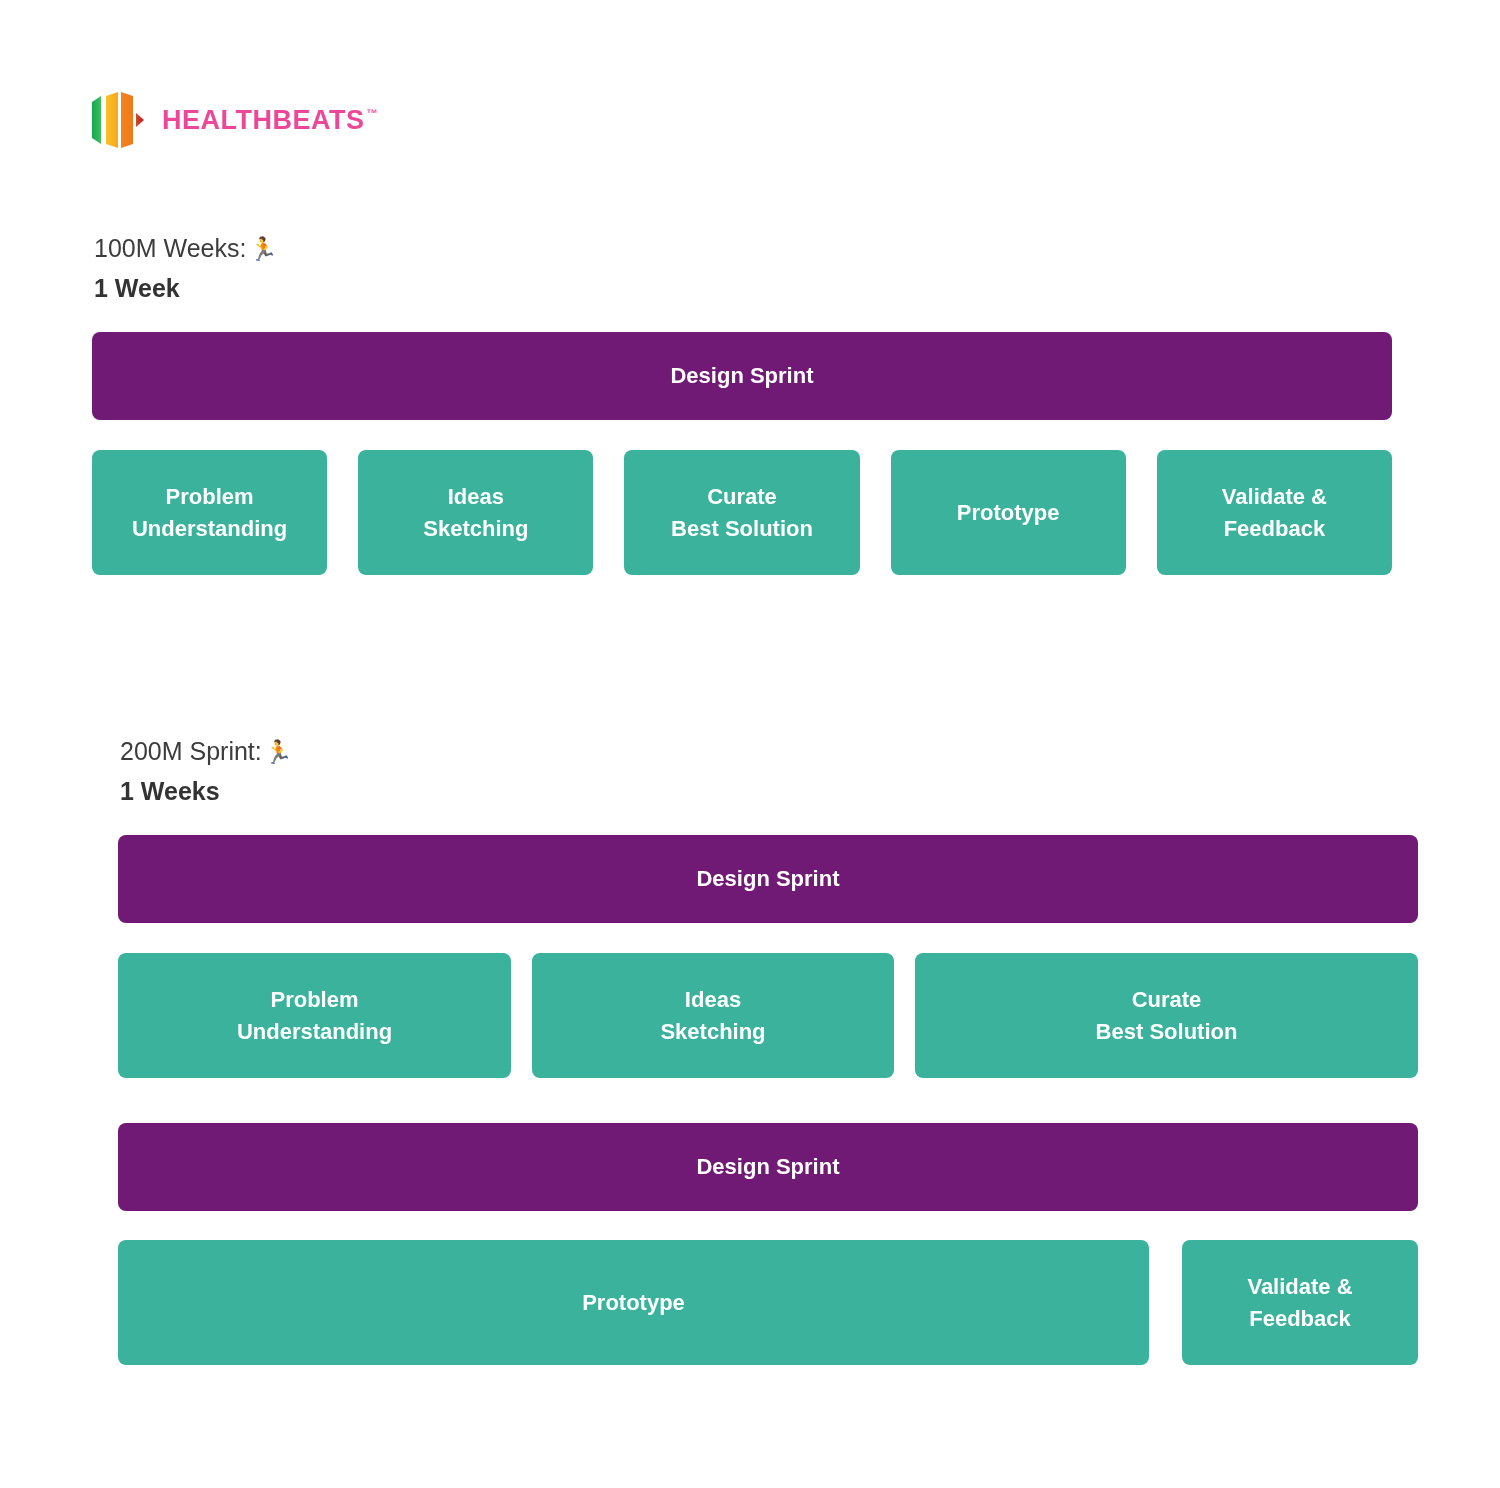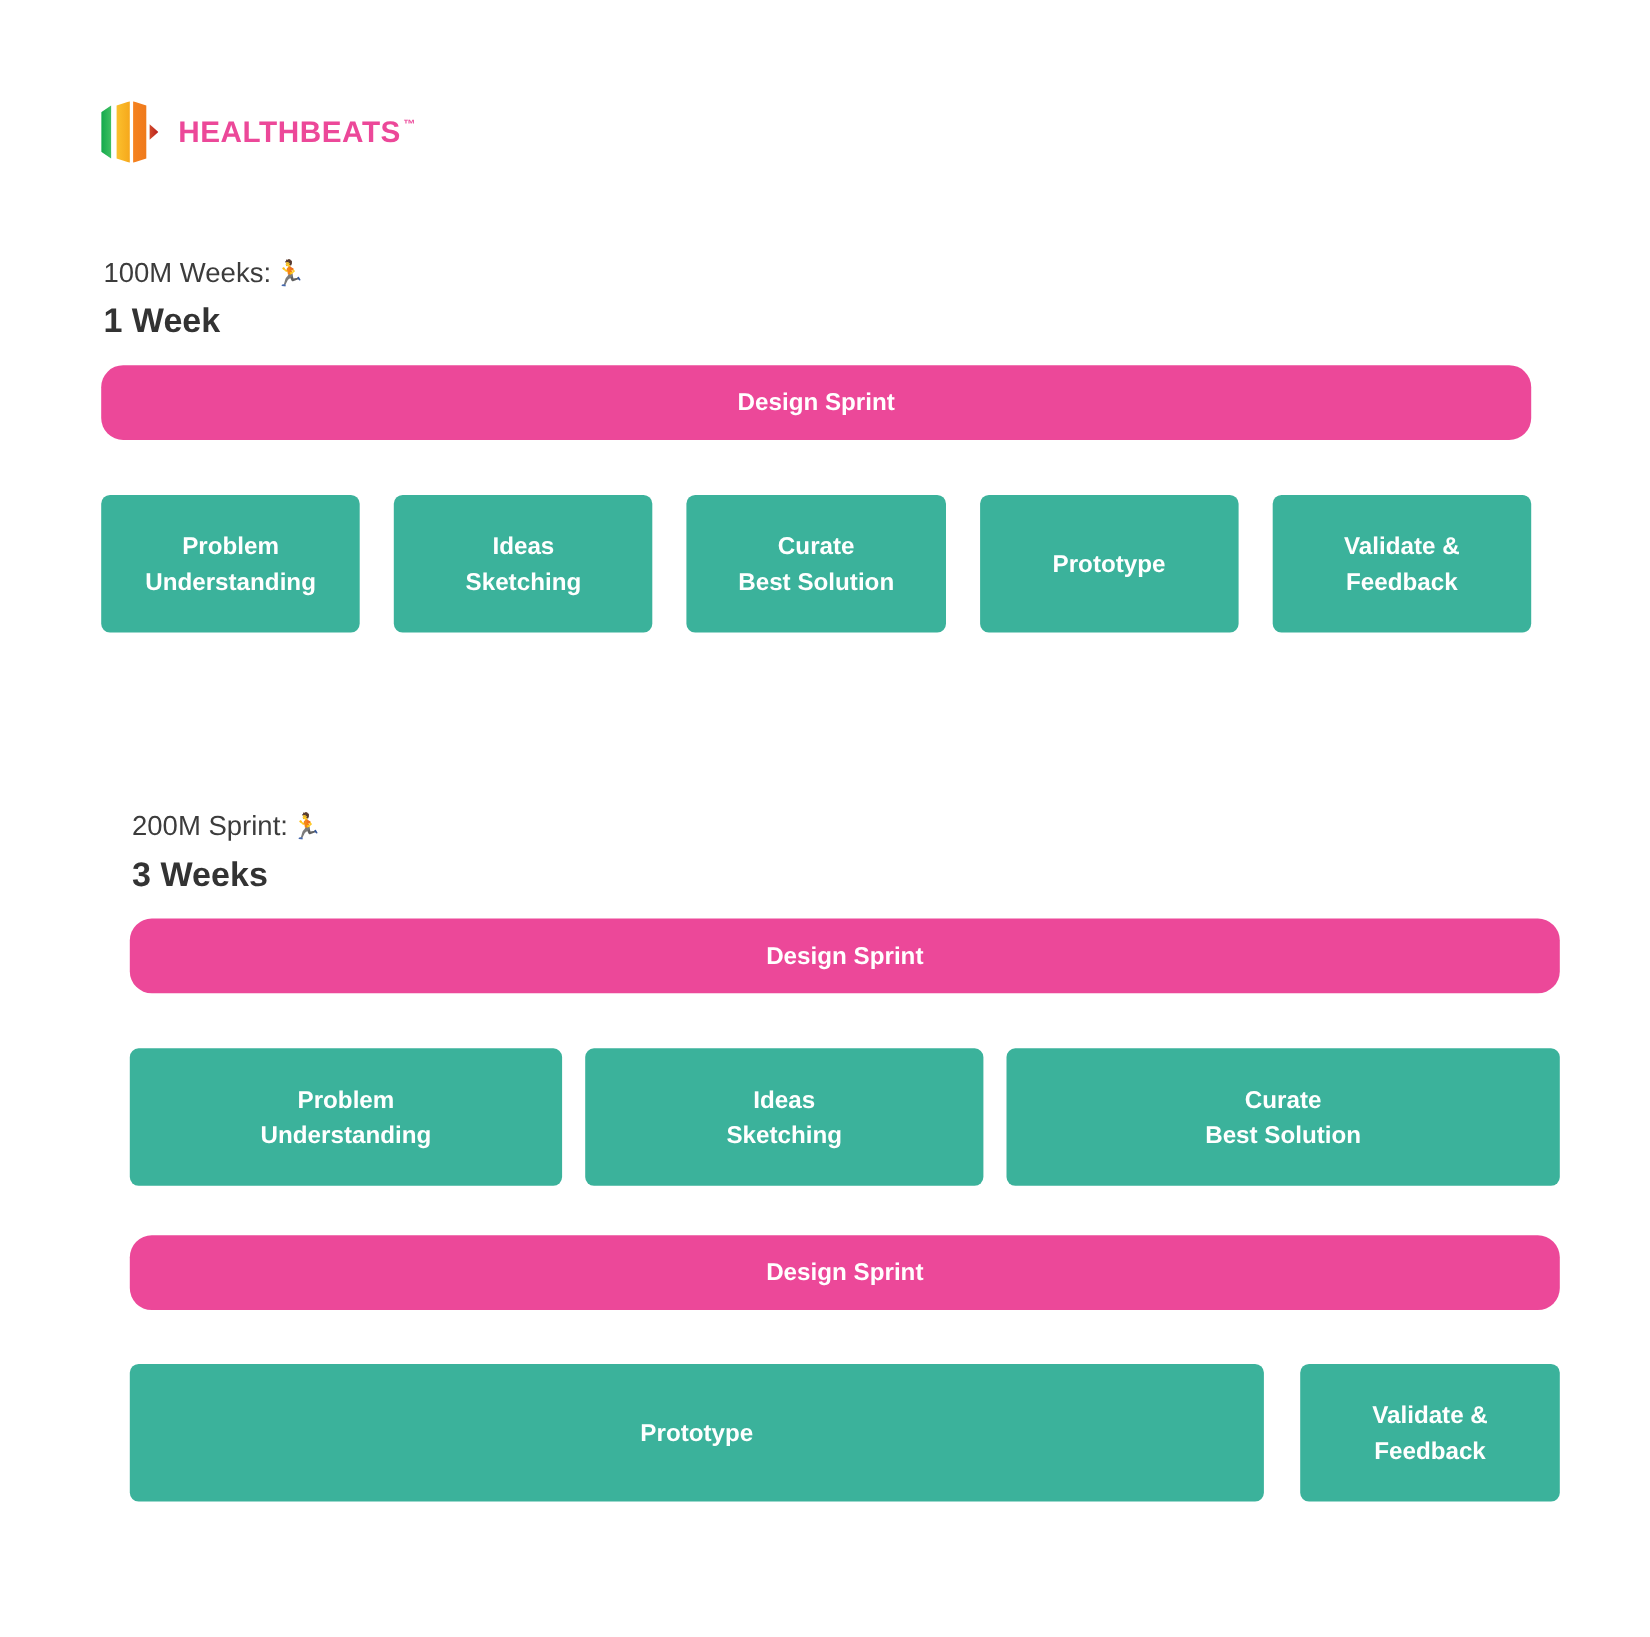--- a/index.html
+++ b/index.html
@@ -63,21 +63,21 @@
     font-weight: normal;
     color: #3C3C3C;
     line-height: 1.28;
     white-space: nowrap;
   }
   .runner-emoji {
     font-size: 23px;
     margin-left: 3px;
   }
   .head-line-2 {
-    font-size: 31px;
+    font-size: 25px;
     font-weight: bold;
     color: #333333;
     line-height: 1.28;
     margin-top: 8px;
   }
 
   
   .track {
     position: absolute;
     left: 92px;
@@ -88,25 +88,24 @@
     border-radius: 8px;
     display: flex;
     align-items: center;
     justify-content: center;
     text-align: center;
     color: #ffffff;
     font-weight: bold;
     box-sizing: border-box;
   }
   .bar-pink {
-    background: #ec4899;
-    height: 68px;
+    background: #701a75;
+    height: 88px;
     width: 100%;
     font-size: 22px;
-    border-radius: 20px;
   }
   .bar-teal {
     background: #3BB29B;
     height: 125px;
     font-size: 22px;
     line-height: 1.45;
   }
   .bar-label {
     display: block;
     white-space: pre-line;
@@ -184,21 +183,21 @@
 Feedback</span>
     </div>
   </div>
 </div>
 
 <div class="section" style="top:735px;height:640px;margin-left:26px;">
   <div class="section-head">
     <div class="head-line-1">
       <span>200M Sprint:</span><span class="runner-emoji">🏃</span>
     </div>
-    <div class="head-line-2">3 Weeks</div>
+    <div class="head-line-2">1 Weeks</div>
   </div>
 
   <div class="track" style="top:100px;">
     <div class="bar bar-pink">
       <span class="bar-label">Design Sprint</span>
     </div>
   </div>
 
   <div class="track" style="top:218px;gap:21px;">
     <div class="bar bar-teal" style="flex:393;">

